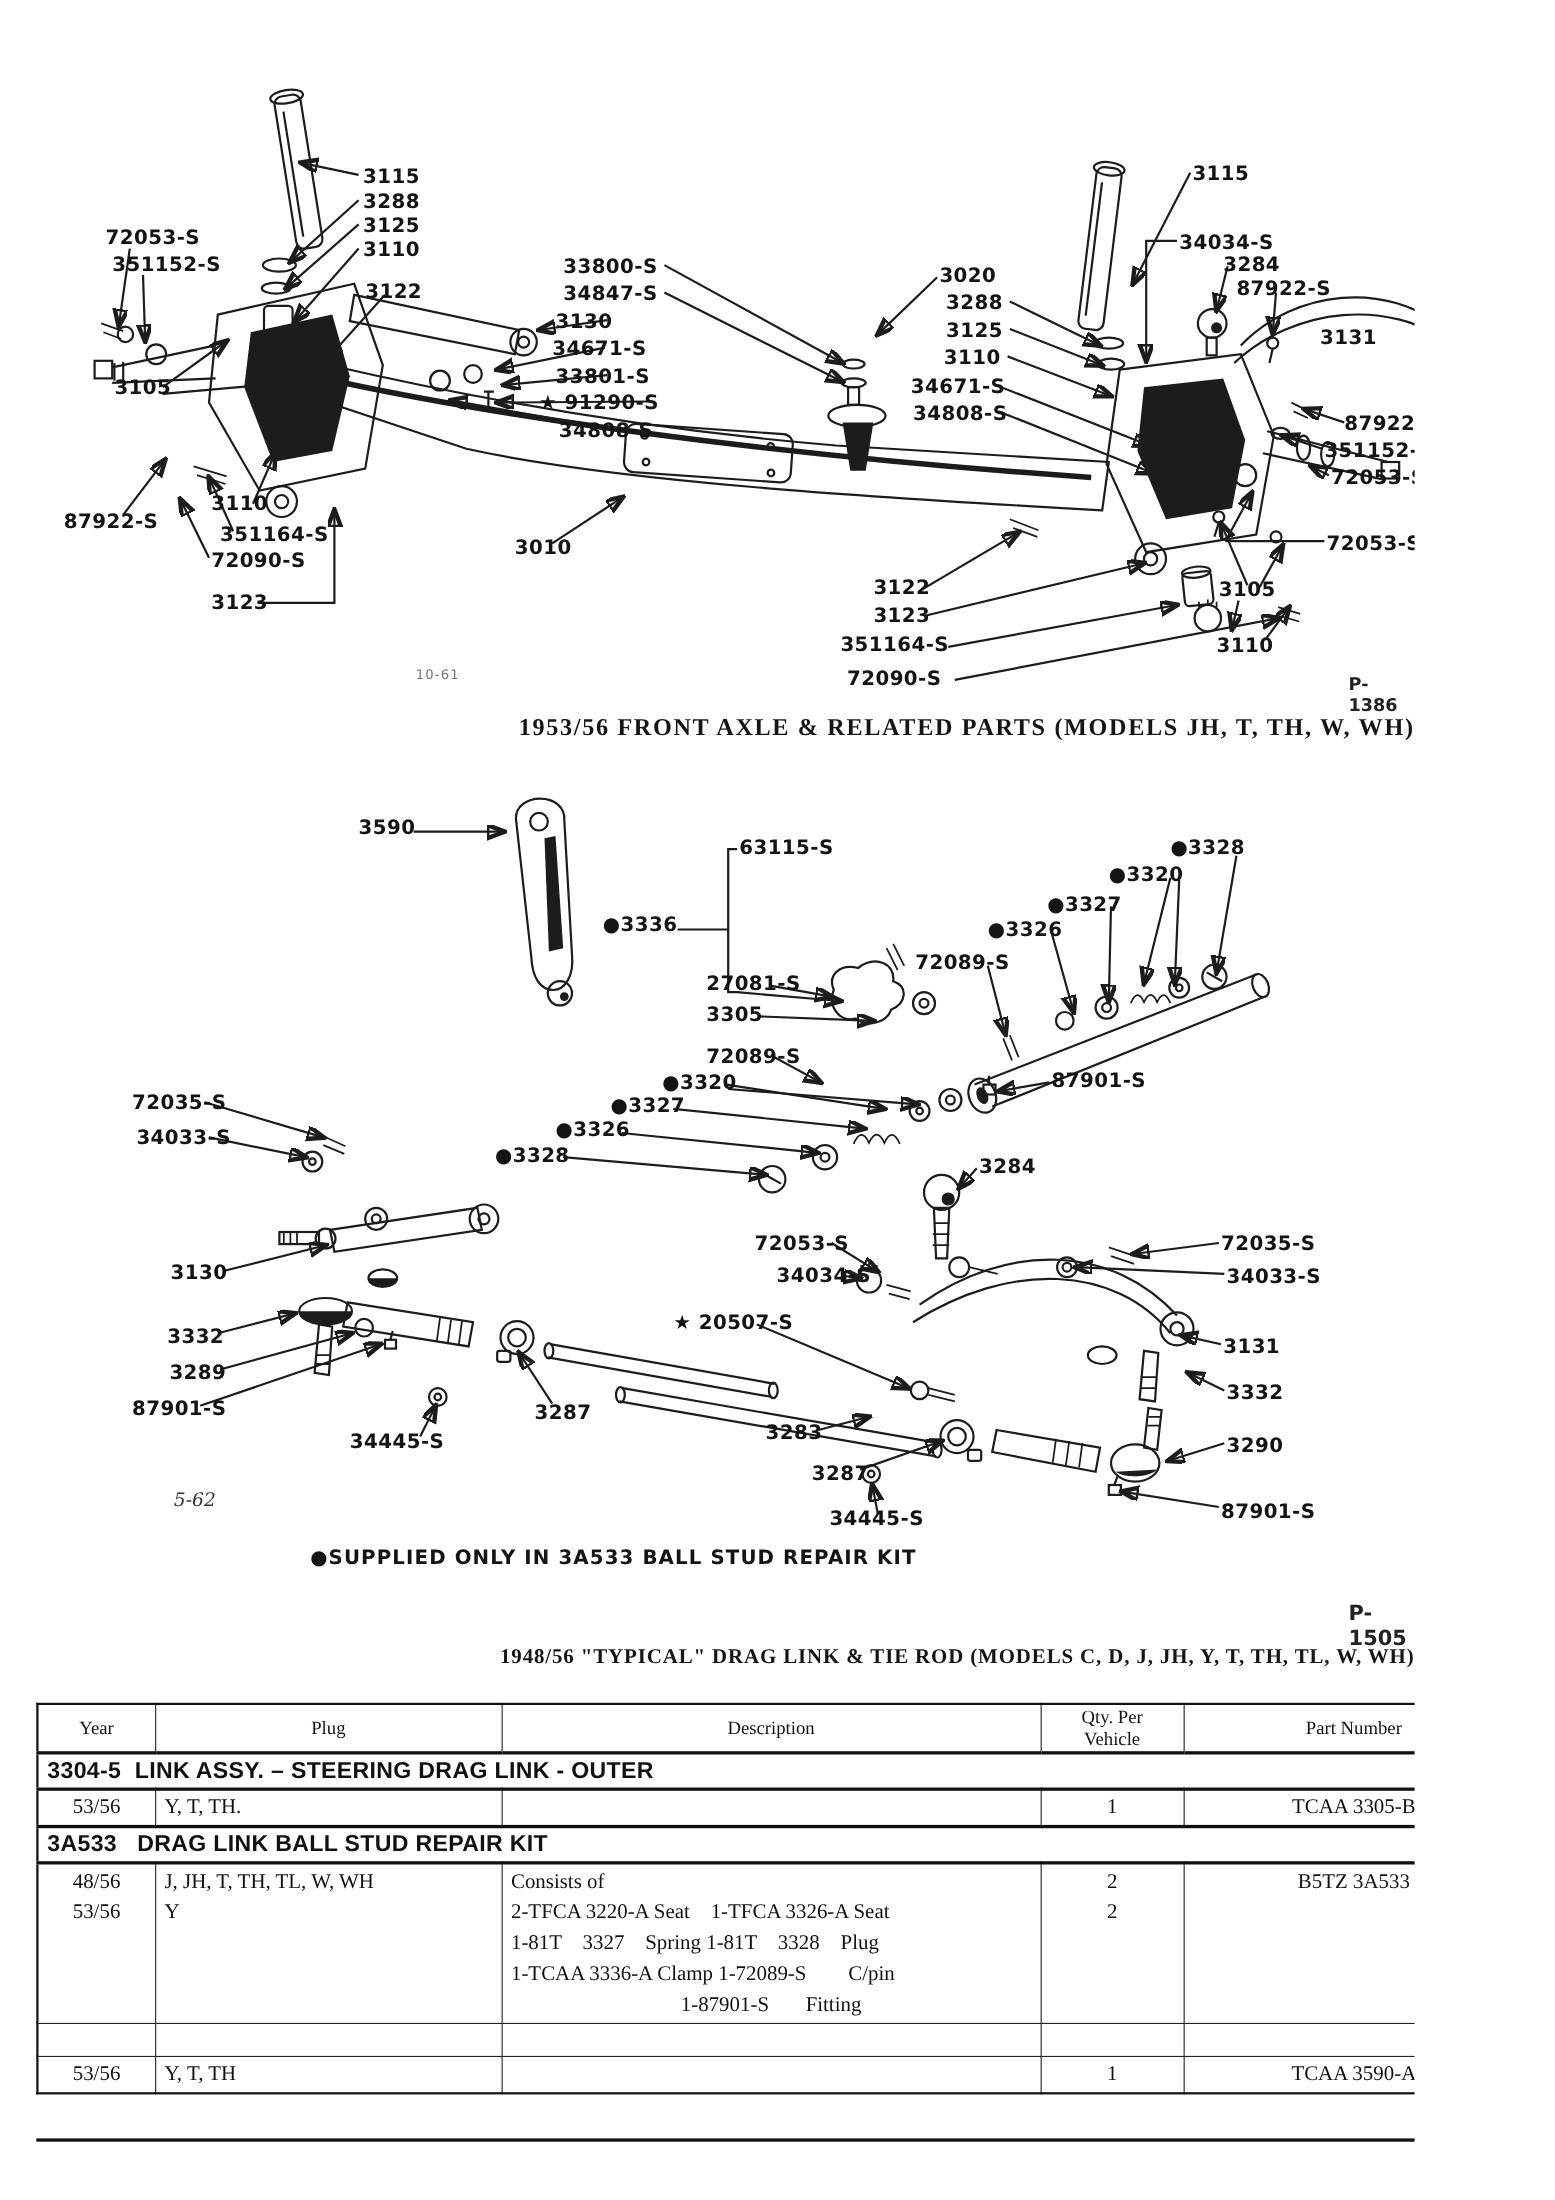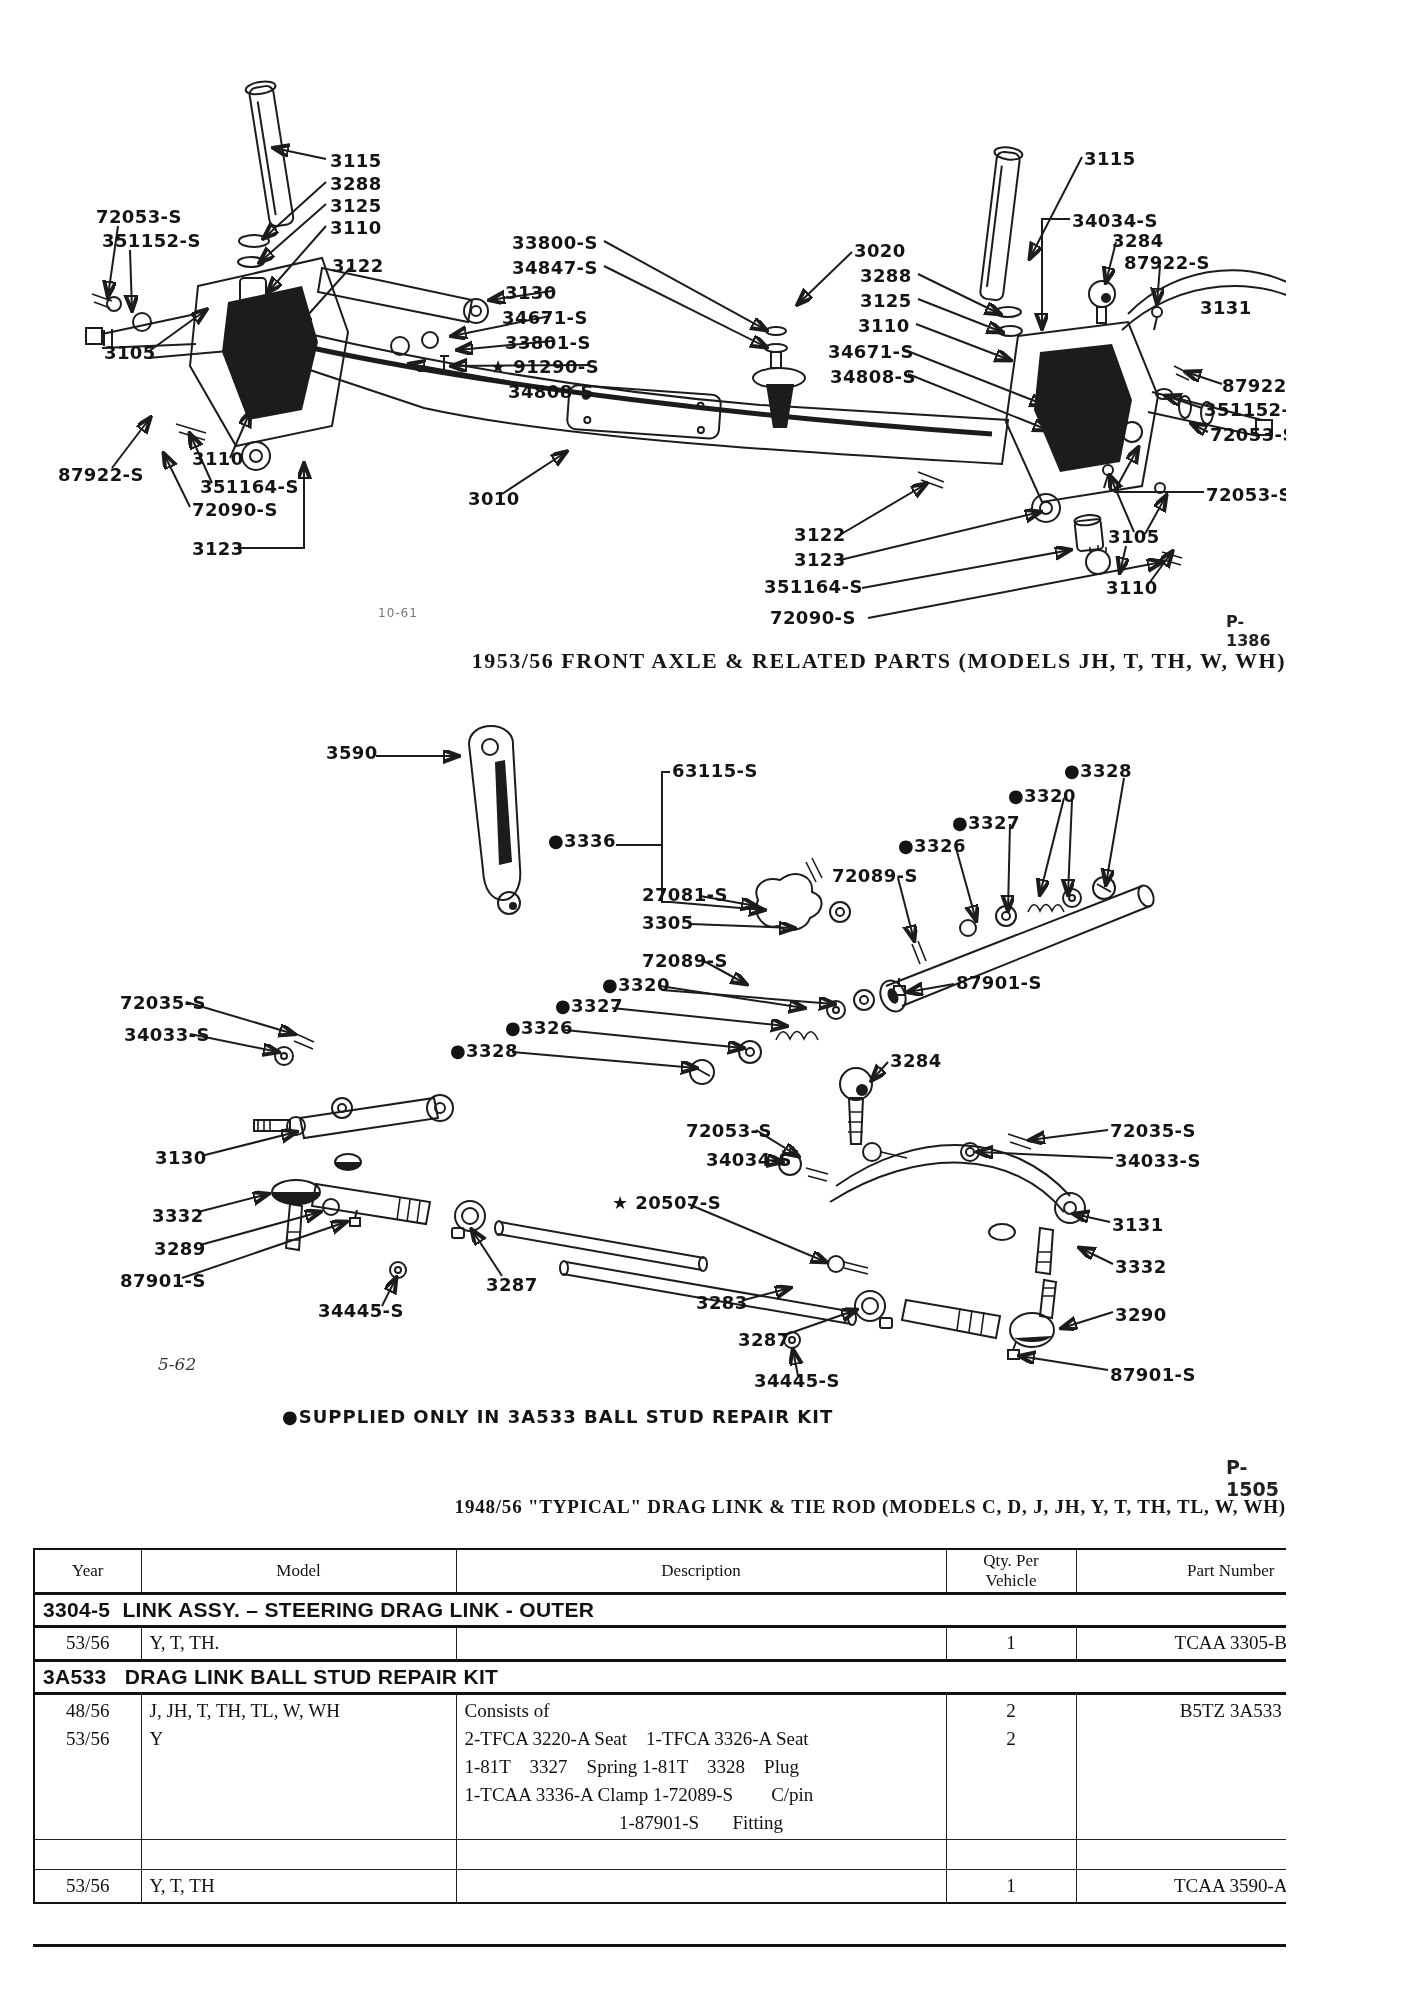--- a/index.html
+++ b/index.html
@@ -422,21 +422,21 @@
       <colgroup>
         <col style="width:107px">
           <col style="width:315px">
           <col style="width:490px">
         <col style="width:130px">
           <col style="width:310px">
       </colgroup>
       <tbody>
           <tr class="hdr">
         <th>Year</th>
-        <th>Model</th>
+        <th>Plug</th>
         <th>Description</th>
         <th><span>Qty. Per</span><br><span>Vehicle</span></th>
         <th>Part Number</th>
       </tr>
       <tr class="sec">
         <td colspan="5" class="sectitle">3304-5  LINK ASSY. – STEERING DRAG LINK - OUTER</td>
       </tr>
       <tr class="data">
         <td class="c">53/56</td>
         <td class="l">Y, T, TH.</td>

